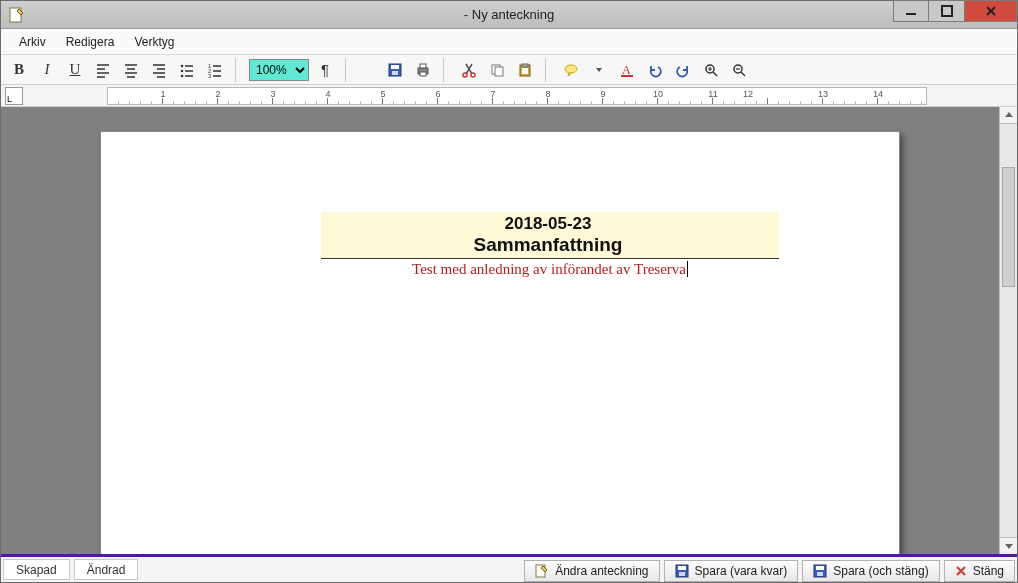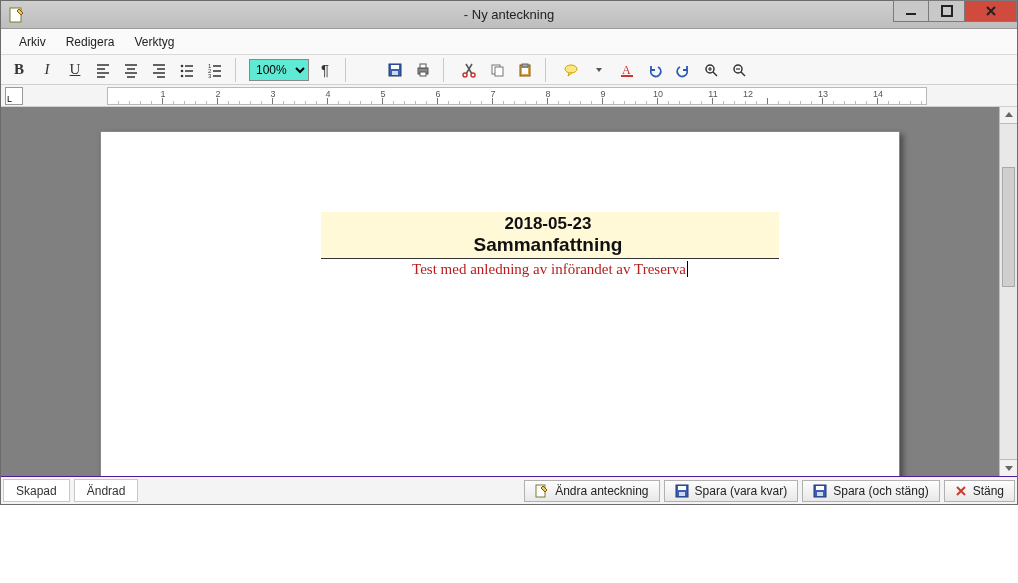--- a/index.html
+++ b/index.html
@@ -1,17 +1,17 @@
 <!DOCTYPE html>
 <html><head>
 <meta charset="utf-8">
 <style>
   * { box-sizing: border-box; margin: 0; padding: 0; }
   html, body { width: 1018px; height: 583px; overflow: hidden; font-family: "Segoe UI", Tahoma, sans-serif; font-size: 12px; }
-  .window { width: 1018px; height: 505px; background: #fff; display: flex; flex-direction: column; border: 1px solid #6b6b6b; }
+  .window { width: 1018px; height: 583px; background: #fff; display: flex; flex-direction: column; border: 1px solid #6b6b6b; }
   
   .titlebar { height: 28px; background: linear-gradient(#cfcfcf,#bdbdbd); display: flex; align-items: center; border-bottom: 1px solid #9a9a9a; position: relative; }
   .titlebar .app-icon { width: 20px; height: 20px; margin: 0 6px; display:flex; align-items:center; justify-content:center; }
   .titlebar .title-text { position:absolute; left:0; right:0; text-align:center; font-size:13px; color:#222; pointer-events:none; }
   .win-buttons { margin-left:auto; display:flex; height:100%; }
   .win-btn { width:36px; height:22px; margin-top:-1px; display:flex; align-items:center; justify-content:center; border:1px solid #7a7a7a; background:#c8c8c8; }
   .win-btn + .win-btn { border-left:none; }
   .win-btn.close { background:#d04a3e; width:52px; }
   .win-btn svg { pointer-events:none; }
   
@@ -46,21 +46,21 @@
   .block-hl { background:#fff9d8; border-bottom:1px solid #333; padding:2px 4px 2px 0; }
   .date-line { font-size:17px; font-weight:bold; font-family:Arial, sans-serif; color:#111;}
   .title-line { font-size:19px; font-weight:bold; font-family:Arial, sans-serif; color:#111;}
   .body-line { font-size:15px; font-family:"Times New Roman", serif; color:#b91c1c; padding-top:2px; position:relative;}
   .cursor { display:inline-block; width:1px; height:16px; background:#000; vertical-align:text-bottom; margin-left:1px;}
   
   .vscroll { width:18px; background:#e8e8e8; border-left:1px solid #bcbcbc; position:relative; }
   .vscroll .arrow { height:18px; display:flex; align-items:center; justify-content:center; background:#f2f2f2; border:1px solid #bcbcbc; margin:-1px;}
   .vscroll .thumb { position:absolute; top:60px; left:2px; right:2px; height:120px; background:#cfcfcf; border:1px solid #a8a8a8;}
   
-  .statusbar { height:28px; background:#f4f4f4; border-top:1px solid #4c1d95; display:flex; align-items:stretch; }
+  .statusbar { height:28px; background:#f4f4f4; border-top:3px solid #4c1d95; display:flex; align-items:stretch; }
   .status-cell { border:1px solid #c8c8c8; margin:2px 2px; padding:3px 12px; display:flex; align-items:center; color:#333; background:#fff;}
   .status-cell.small{ min-width:58px; justify-content:center;}
   .spacer { flex:1; }
   .action-btn { border:1px solid #b1b1b1; background:linear-gradient(#fdfdfd,#e8e8e8); margin:3px 2px; padding:10px 10px; display:flex; align-items:center; gap:6px; color:#222; cursor:default; font-size:12px;}
   .action-btn svg { flex-shrink:0; }
 </style>
 </head>
 <body>
 
 <div class="window">

